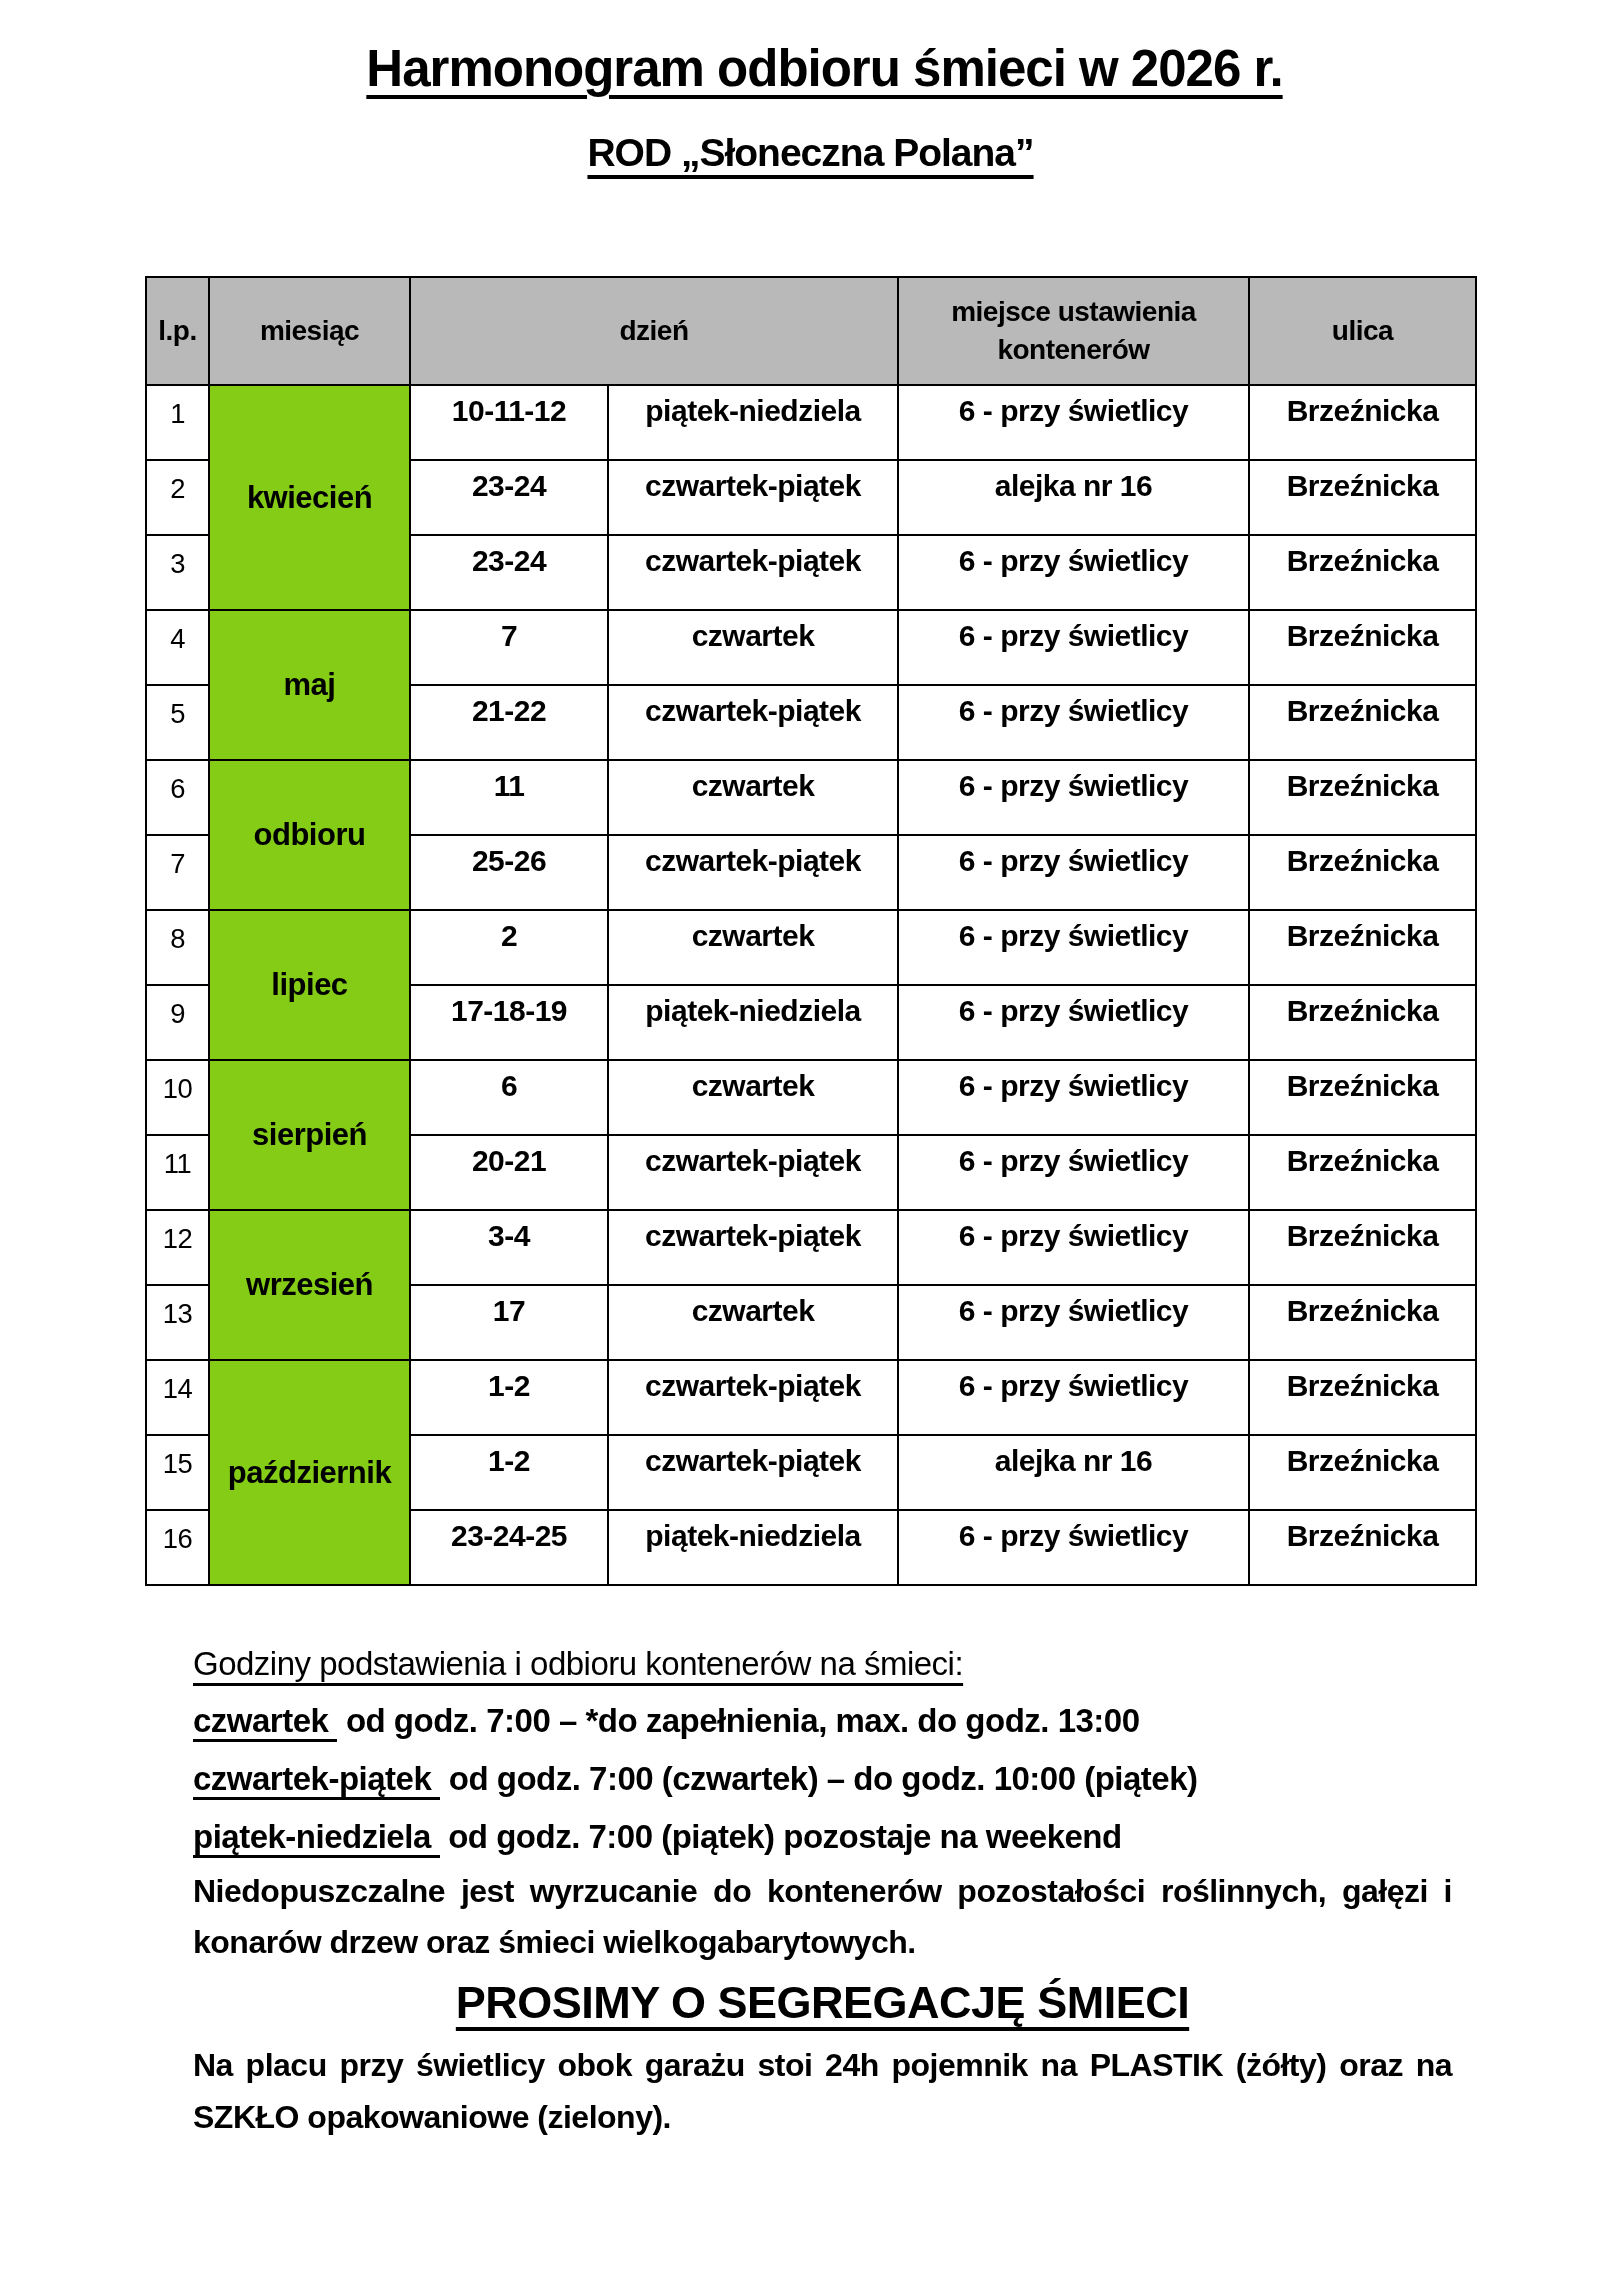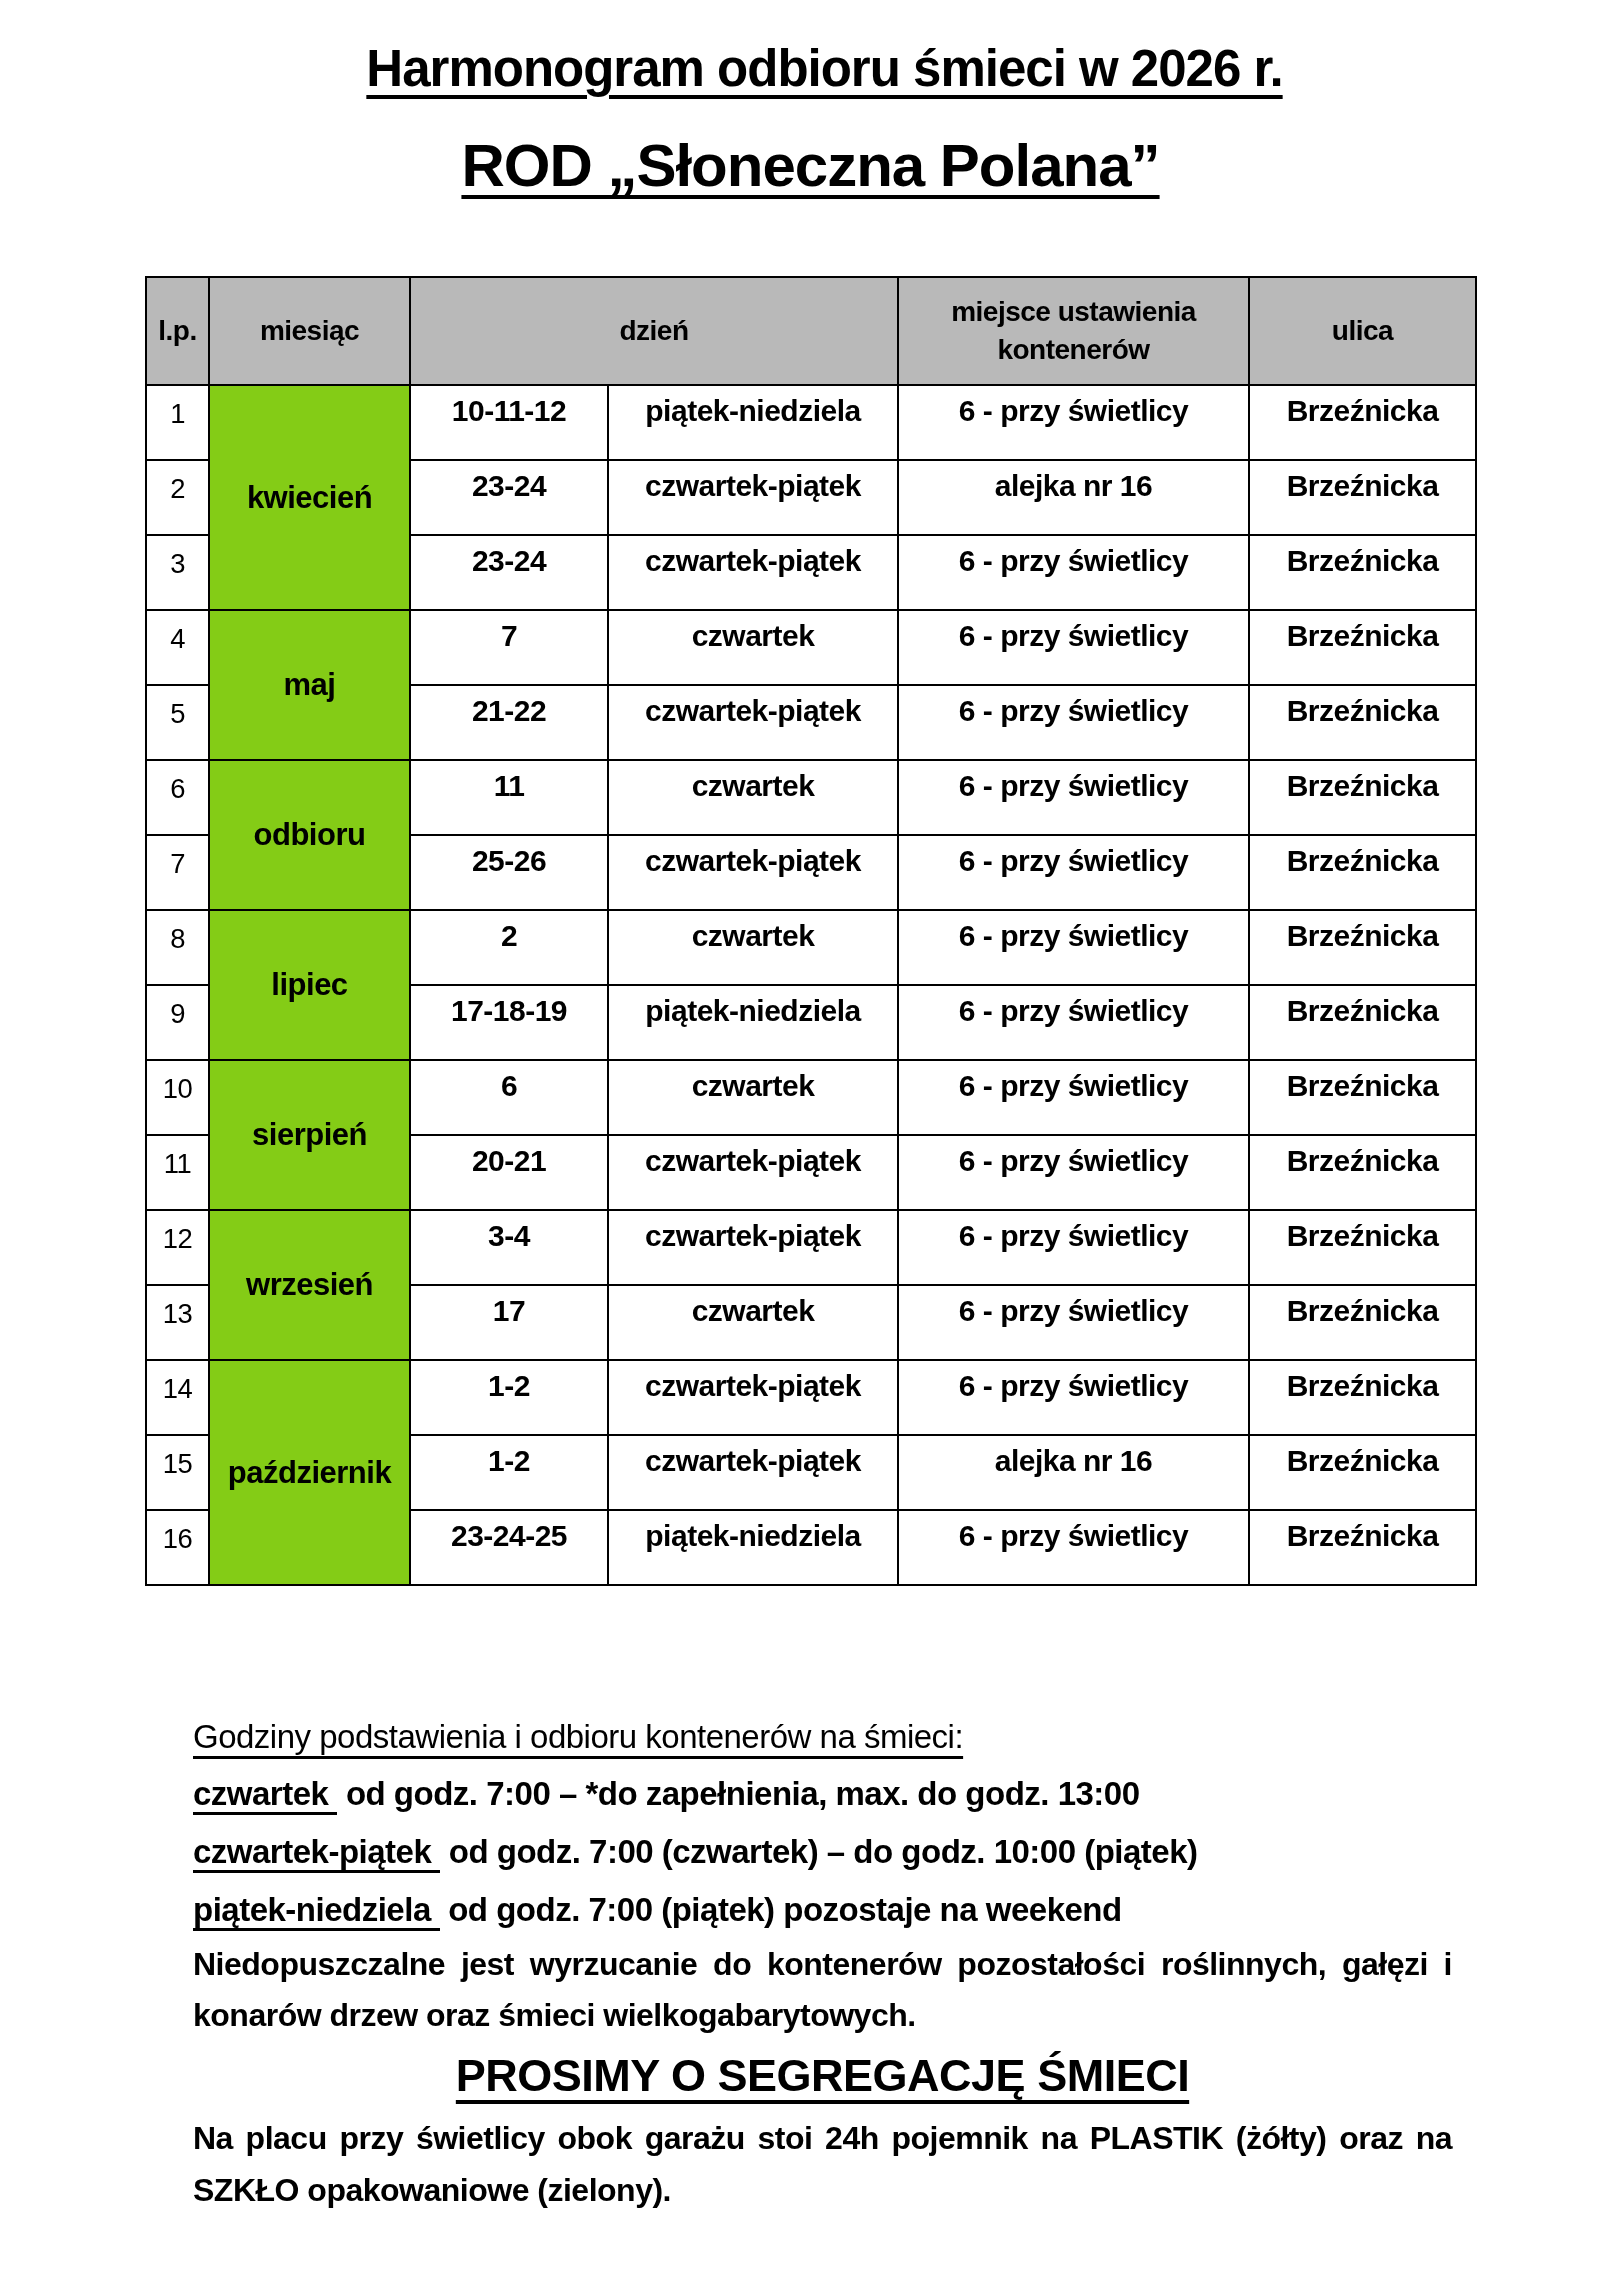--- a/index.html
+++ b/index.html
@@ -20,21 +20,21 @@
     font-weight: 700;
     letter-spacing: -1px;
     text-decoration: underline;
     text-decoration-thickness: 3.9px;
     text-underline-offset: 8.8px;
     padding-left: 28px;
   }
   .title-sub {
     margin: 33px 0 0 0;
     text-align: center;
-    font-size: 60px;
+    font-size: 39px;
     font-weight: 700;
     letter-spacing: -1px;
     text-decoration: underline;
     text-decoration-thickness: 3.9px;
     text-underline-offset: 8.8px;
   }
   
   table.schedule {
     position: absolute;
     left: 145px;
@@ -76,21 +76,21 @@
     font-weight: 700;
     font-size: 30px;
     vertical-align: top;
     padding-top: 7.8px;
     background: #ffffff;
   }
   
   .notes {
     position: absolute;
     left: 193px;
-    top: 1708px;
+    top: 1635px;
     width: 1259px;
   }
   .notes p { margin: 0; }
   .hours-heading {
     font-size: 33px;
     font-weight: 400;
     letter-spacing: -0.5px;
     line-height: 57px;
     text-decoration: underline;
     text-decoration-thickness: 2.9px;

